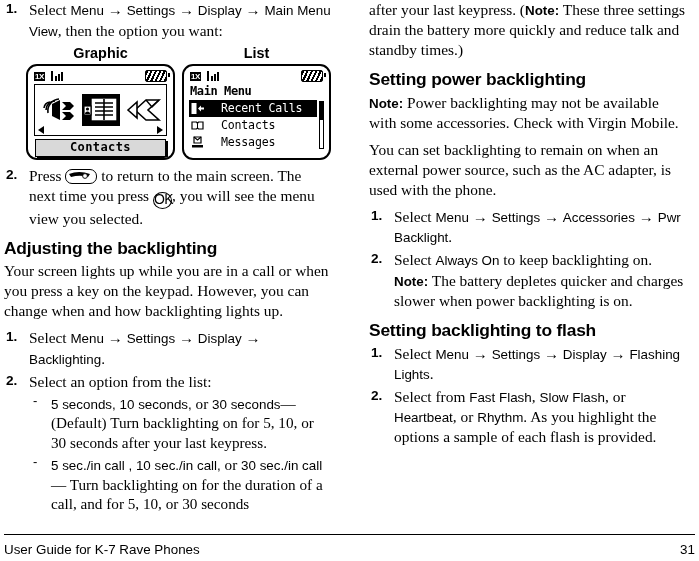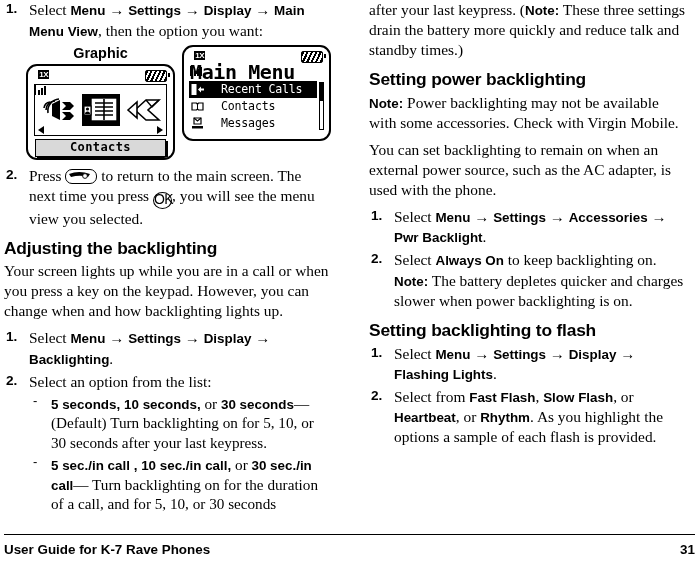--- a/index.html
+++ b/index.html
@@ -47,21 +47,21 @@
 
   h2.section {
     font-family: "Liberation Sans", sans-serif;
     font-weight: bold;
     font-size: 17.4px;
     margin: 9px 0 3px 0;
     line-height: 1.18;
     letter-spacing: -0.2px;
   }
 
-  .ui { font-family: "Liberation Sans", sans-serif; font-weight: bold; font-size: 13.4px; }
+  .ui { font-family: "Liberation Sans", sans-serif; font-weight: normal; font-size: 13.4px; }
   .note-lbl { font-family: "Liberation Sans", sans-serif; font-weight: bold; font-size: 13.4px; }
   .arrow { font-family: "Liberation Serif", serif; font-weight: normal; font-size: 15px; }
 
   
   ol.steps {
     list-style: none;
     margin: 0;
     padding: 0;
   }
   ol.steps > li {
@@ -127,21 +127,21 @@
     position: relative;
     overflow: hidden;
   }
   .statusbar {
     display: flex;
     align-items: center;
     justify-content: space-between;
     height: 12px;
     margin: 1px 1px 2px 1px;
   }
-  .sb-left { display: flex; align-items: flex-end; gap: 6px; height: 11px; flex-direction: column; }
+  .sb-left { display: flex; align-items: flex-end; gap: 6px; height: 11px; }
   .icon-1x {
     font-family: "Liberation Sans", sans-serif;
     font-size: 8px;
     font-weight: bold;
     background: #000;
     color: #fff;
     padding: 0 1px;
     line-height: 9px;
     height: 9px;
     display: inline-block;
@@ -204,21 +204,21 @@
     height: 16px;
     box-shadow: 2px 2px 0 #000;
     font-weight: bold;
     letter-spacing: 0.4px;
   }
 
   
   .lv-title {
     font-family: "DejaVu Sans Mono", monospace;
     font-weight: bold;
-    font-size: 20px;
+    font-size: 12px;
     line-height: 15px;
     margin: 0 0 1px 1px;
     letter-spacing: -0.4px;
   }
   .lv-rows { position: relative; padding-right: 7px; }
   .lv-row {
     display: flex;
     align-items: center;
     gap: 17px;
     height: 17px;
@@ -274,21 +274,21 @@
   }
   .footer {
     position: absolute;
     left: 4px;
     right: 4px;
     bottom: 4px;
     display: flex;
     justify-content: space-between;
     align-items: baseline;
     font-family: "Liberation Sans", sans-serif;
-    font-weight: bold;
+    font-weight: normal;
     font-size: 13.4px;
   }
 </style>
 </head>
 <body>
 
 <div class="page">
 
   <div class="columns">
 
@@ -367,20 +367,21 @@
               <div class="gfx-arrows">
                 <span class="tri-l"></span>
                 <span class="tri-r"></span>
               </div>
             </div>
             <div class="softkey">Contacts</div>
           </div>
         </div>
 
         <div class="fig-col list">
+          <div class="fig-title">List</div>
           <div class="phone">
             <div class="statusbar">
               <span class="sb-left">
                 <span class="icon-1x">1X</span>
                 <span class="sig">
                   <span class="ant"></span>
                     <i></i>
                     <i></i>
                     <i></i>
                     <i></i>

